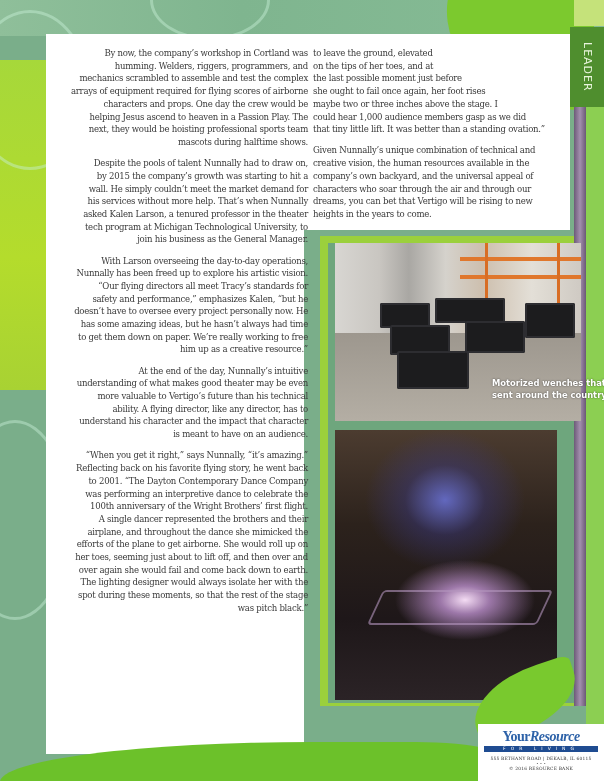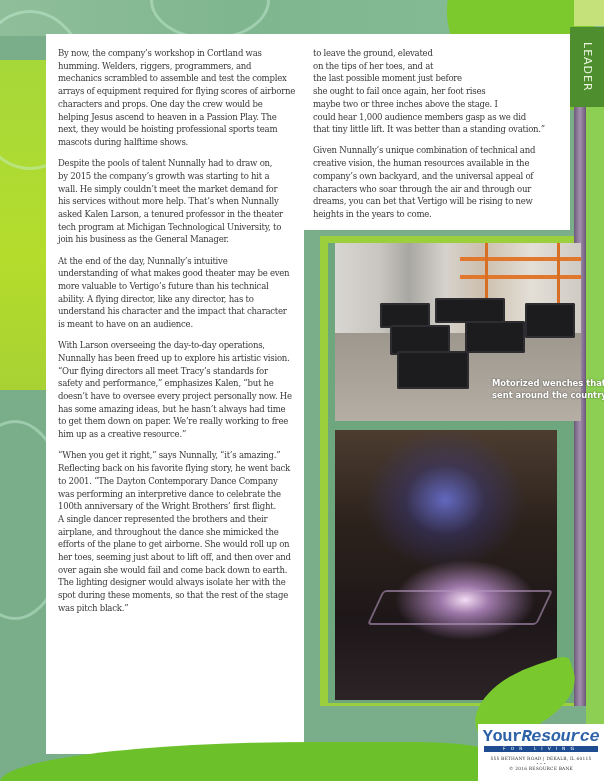--- a/index.html
+++ b/index.html
@@ -71,21 +71,21 @@
     .panel-right-top {
       position: absolute; left: 304px; top: 34px; width: 266px; height: 196px;
       background: #ffffff;
     }
     .col {
       position: absolute;
       font-size: 8.55px; line-height: 12.7px; color: #3a3a3a;
       font-family: "DejaVu Serif", "Liberation Serif", serif;
     }
     .col p { margin-bottom: 8.5px; white-space: pre-line; }
-    .col-left { left: 58px; top: 47px; width: 250px; letter-spacing: -0.25px; }
+    .col-left { left: 58px; top: 47px; width: 250px; letter-spacing: -0.25px; text-align: right; }
     .col-right { left: 313px; top: 47px; width: 262px; letter-spacing: -0.25px; }
     
     .photo-frame {
       position: absolute; left: 320px; top: 236px; width: 254px; height: 470px;
       background: #9bd03c;
     }
     .photo-frame-inner {
       position: absolute; left: 328px; top: 243px; width: 246px; height: 460px;
       background: #6ea67d;
     }
@@ -130,22 +130,22 @@
       border-radius: 4px;
     }
     
     .logo-box {
       position: absolute; left: 478px; top: 724px; width: 126px; height: 57px;
       background: #ffffff;
       text-align: center;
     }
     .logo-word {
       margin-top: 4px;
-      font-family: Liberation Mono, monospace;
-      font-size: 17px; line-height: 18px; color: #2d62a8; font-weight: bold;
+      font-family: Liberation Serif, serif;
+      font-size: 14px; line-height: 18px; color: #2d62a8; font-weight: bold;
       letter-spacing: -0.5px;
     }
     .logo-word .italic { font-style: italic; }
     .logo-bar {
       margin: 0 auto; width: 114px; height: 6px; background: #1f4c91;
       color: #fff; font-family: "DejaVu Sans", "Liberation Sans", sans-serif;
       font-size: 4.5px; line-height: 6px; letter-spacing: 5px;
     }
     .logo-address, .logo-copy {
       font-family: "DejaVu Serif", "Liberation Serif", serif;
@@ -183,34 +183,34 @@
 helping Jesus ascend to heaven in a Passion Play.  The
 next, they would be hoisting professional sports team
 mascots during halftime shows.</p>
   <p>Despite the pools of talent Nunnally had to draw on,
 by 2015 the company’s growth was starting to hit a
 wall.  He simply couldn’t meet the market demand for
 his services without more help.  That’s when Nunnally
 asked Kalen Larson, a tenured professor in the theater
 tech program at Michigan Technological University, to
 join his business as the General Manager.</p>
-  <p>At the end of the day, Nunnally’s intuitive
-understanding of what makes good theater may be even
-more valuable to Vertigo’s future than his technical
-ability.  A flying director, like any director, has to
-understand his character and the impact that character
-is meant to have on an audience.</p>
   <p>With Larson overseeing the day-to-day operations,
 Nunnally has been freed up to explore his artistic vision.
 “Our flying directors all meet Tracy’s standards for
 safety and performance,” emphasizes Kalen, “but he
 doesn’t have to oversee every project personally now.  He
 has some amazing ideas, but he hasn’t always had time
 to get them down on paper.  We’re really working to free
 him up as a creative resource.”</p>
+  <p>At the end of the day, Nunnally’s intuitive
+understanding of what makes good theater may be even
+more valuable to Vertigo’s future than his technical
+ability.  A flying director, like any director, has to
+understand his character and the impact that character
+is meant to have on an audience.</p>
   <p>“When you get it right,” says Nunnally, “it’s amazing.”
 Reflecting back on his favorite flying story, he went back
 to 2001.  “The Dayton Contemporary Dance Company
 was performing an interpretive dance to celebrate the
 100th anniversary of the Wright Brothers’ first flight.
 A single dancer represented the brothers and their
 airplane, and throughout the dance she mimicked the
 efforts of the plane to get airborne.  She would roll up on
 her toes, seeming just about to lift off, and then over and
 over again she would fail and come back down to earth.

